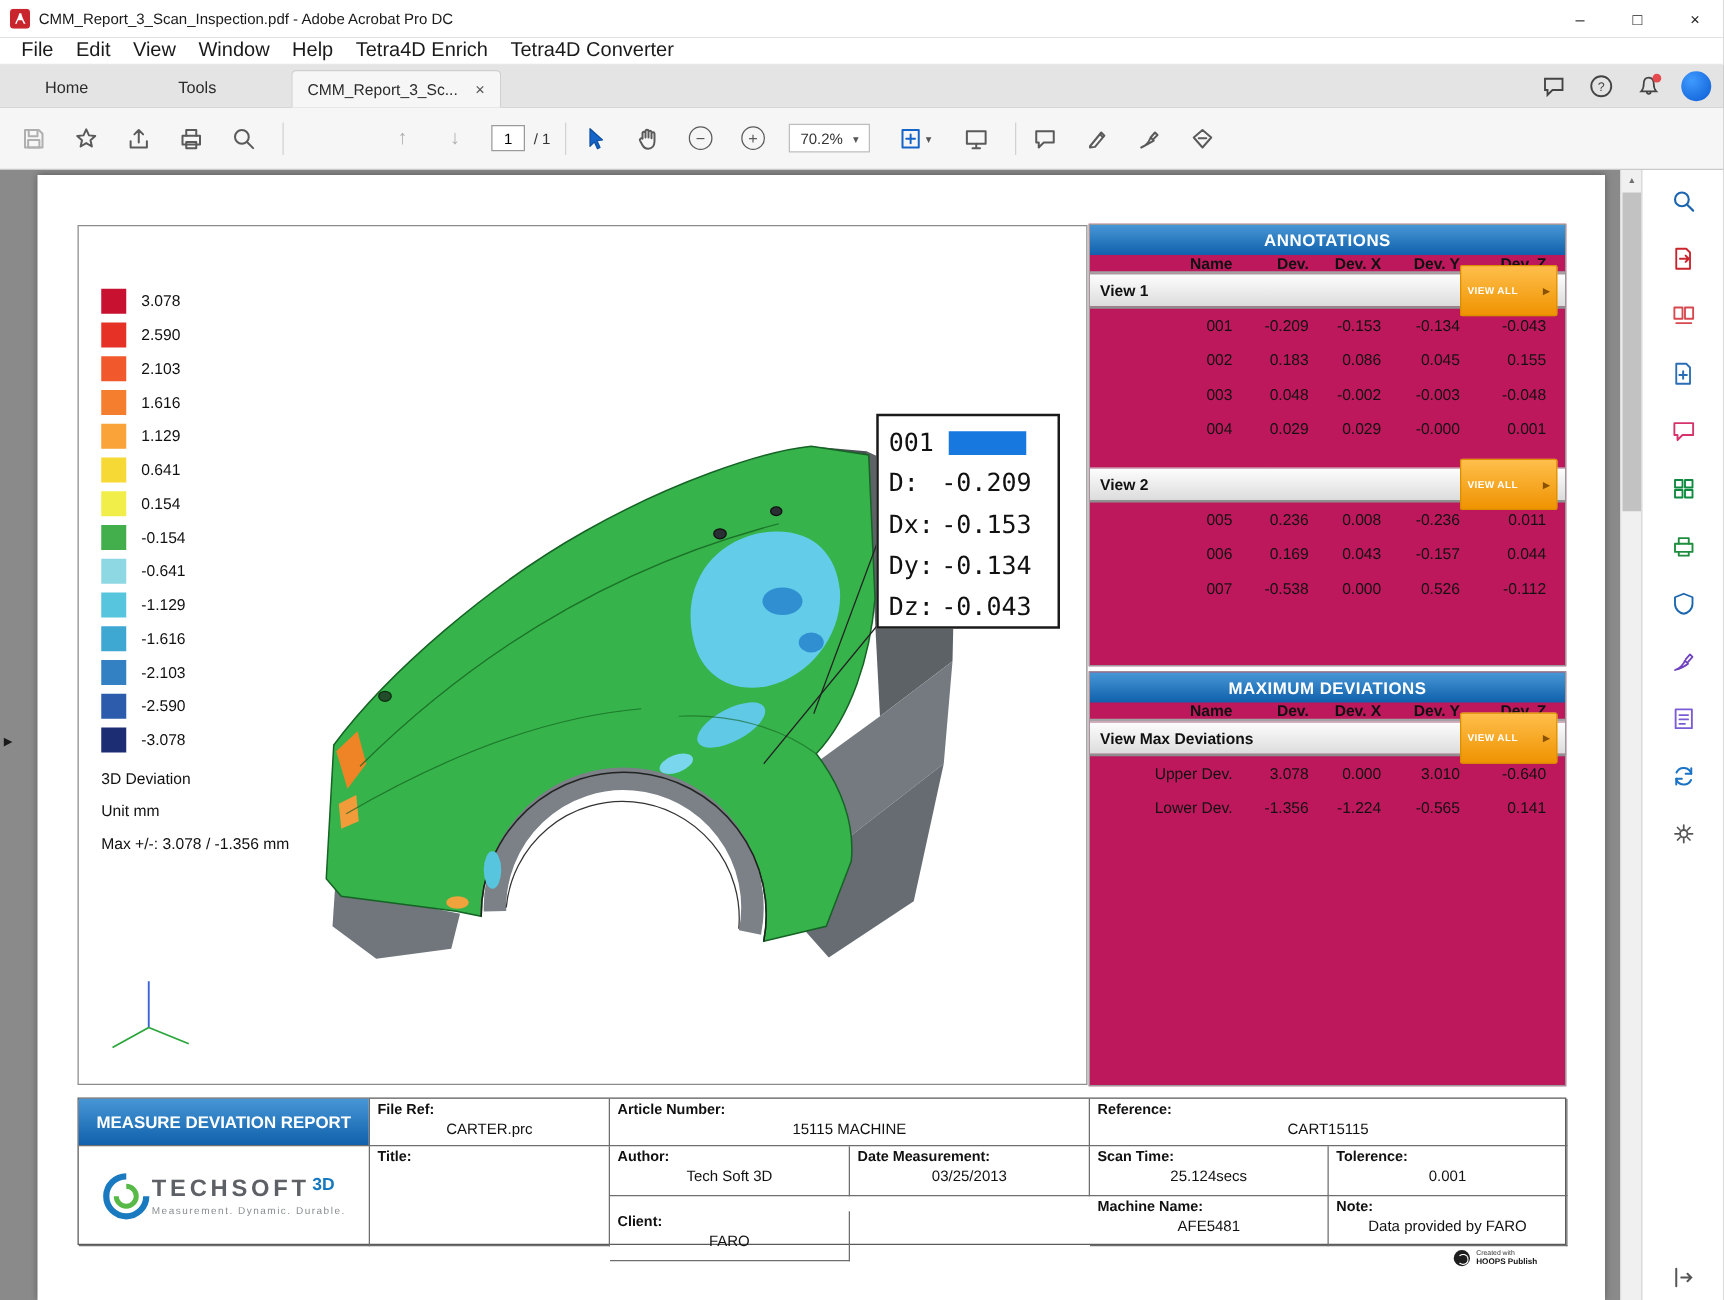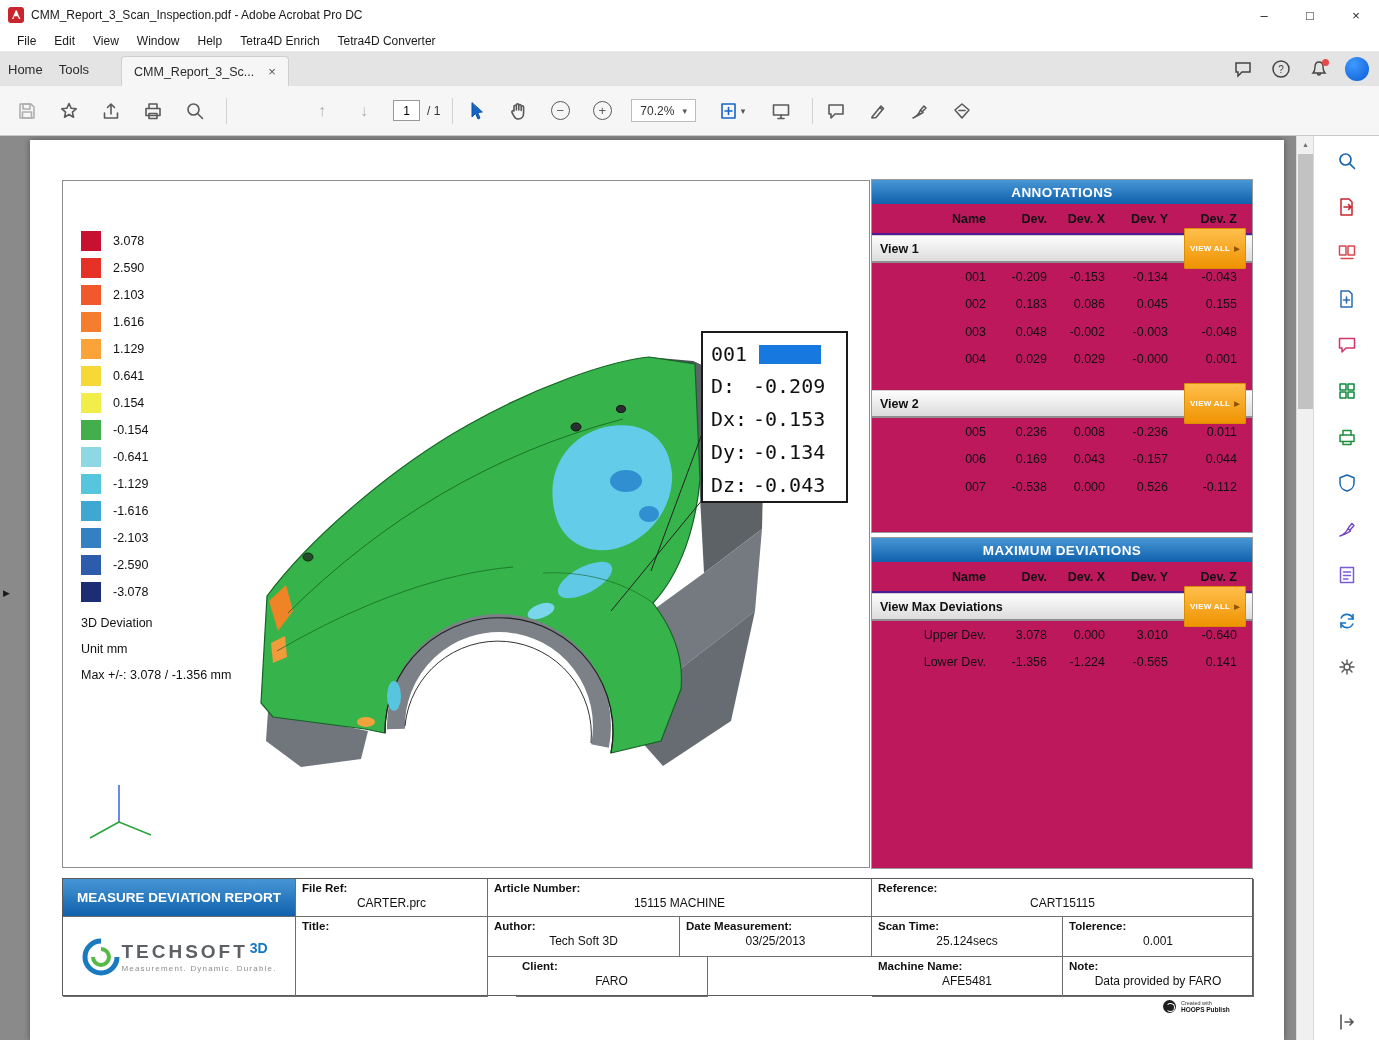--- a/index.html
+++ b/index.html
@@ -8,25 +8,25 @@
 
   
   .titlebar { position:absolute; left:0; top:0; width:1379px; height:30px; background:#ffffff; display:flex; align-items:center; padding-left:8px; }
   .acro-logo { width:16px; height:16px; margin-right:7px; flex:0 0 auto; }
   .title-text { font-size:12px; color:#1a1a1a; }
   .win-controls { position:absolute; right:0; top:0; height:30px; display:flex; }
   .win-btn { width:46px; height:30px; display:flex; align-items:center; justify-content:center; font-size:13px; color:#222; cursor:default; }
 
   
   .menubar { position:absolute; left:0; top:30px; width:1379px; height:22px; background:#ffffff; display:flex; align-items:center; padding-left:8px; border-bottom:1px solid #e8e8e8; }
-  .menu-item { font-size:12px; color:#1a1a1a; padding:0 9px; height:22px; display:flex; align-items:center; }
+  .menu-item { font-size:16px; color:#1a1a1a; padding:0 9px; height:22px; display:flex; align-items:center; }
 
   
   .tabbar { position:absolute; left:0; top:52px; width:1379px; height:34px; background:#e4e4e4; display:flex; align-items:flex-end; }
-  .tab-plain { height:34px; display:flex; align-items:center; padding:0 8px; font-size:13px; color:#2b2b2b; }
+  .tab-plain { height:34px; display:flex; align-items:center; padding:0 36px; font-size:13px; color:#2b2b2b; }
   .tab-doc { height:30px; margin-left:24px; background:#f6f6f6; border:1px solid #cfcfcf; border-bottom:none; border-radius:4px 4px 0 0; display:flex; align-items:center; gap:14px; padding:0 12px; font-size:12.5px; color:#2b2b2b; max-width:170px; }
   .tab-close { font-size:13px; color:#555; }
   .tabbar-right { position:absolute; right:10px; top:0; height:34px; display:flex; align-items:center; gap:14px; }
   .tb-circle-icon { width:24px; height:24px; display:flex; align-items:center; justify-content:center; position:relative; }
   .avatar { width:24px; height:24px; border-radius:50%; background:radial-gradient(circle at 35% 30%, #3f9bff, #0b5bd3); }
   .bell-dot { position:absolute; right:2px; top:2px; width:7px; height:7px; border-radius:50%; background:#e5484d; }
 
   
   .toolbar { position:absolute; left:0; top:86px; width:1379px; height:50px; background:#f6f6f6; border-bottom:1px solid #c9c9c9; display:flex; align-items:center; padding-left:14px; }
   .ticon { width:26px; height:26px; display:flex; align-items:center; justify-content:center; margin-right:16px; flex:0 0 auto; }
@@ -62,25 +62,25 @@
   .callout { position:absolute; left:638px; top:150px; width:147px; height:172px; background:#fff; border:2px solid #1a1a1a; padding:6px 8px; font-family:"DejaVu Sans Mono",monospace; }
   .co-head { display:flex; align-items:center; gap:12px; height:30px; }
   .co-id { font-size:20px; color:#111; }
   .co-sw { width:62px; height:19px; }
   .co-line { display:flex; align-items:center; height:33px; font-size:20px; color:#111; }
   .co-k { width:42px; }
 
   
   .panel { position:absolute; background:#be185d; border:1px solid #9a9a9a; width:382px; left:841px; }
   .p-hdr { height:24px; background:linear-gradient(180deg,#4797d6,#1060ac); color:#fff; font-size:13.5px; font-weight:bold; display:flex; align-items:center; justify-content:center; letter-spacing:.4px; }
-  .p-cols { display:grid; grid-template-columns:114px 61px 58px 63px 69px; height:31px; align-items:center; font-size:12.5px; font-weight:bold; color:#111; border-bottom:2px solid #4c1d95; }
+  .p-cols { display:grid; grid-template-columns:114px 61px 58px 63px 69px; height:15px; align-items:center; font-size:12.5px; font-weight:bold; color:#111; border-bottom:2px solid #a3a3a3; }
   .p-cols span { text-align:right; }
   .sec-row { height:28px; display:flex; justify-content:space-between; align-items:center; background:linear-gradient(180deg,#fdfdfd,#dcdcdc); border-bottom:2px solid #8f8f8f; border-top:1px solid #cfcfcf; padding:0 6px 0 8px; }
   .sec-label { font-size:12.5px; font-weight:bold; color:#111; }
-  .viewall { display:flex; align-items:center; gap:4px; background:linear-gradient(180deg,#ffc04d,#ef9200); border-radius:2px; padding:16px 6px; color:#fff; font-size:8px; font-weight:bold; letter-spacing:.3px; box-shadow:inset 0 0 0 1px #d98f00; cursor:pointer; }
+  .viewall { display:flex; align-items:center; gap:20px; background:linear-gradient(180deg,#ffc04d,#ef9200); border-radius:2px; padding:16px 6px; color:#fff; font-size:8px; font-weight:bold; letter-spacing:.3px; box-shadow:inset 0 0 0 1px #d98f00; cursor:pointer; }
   .viewall .va-arrow { color:#8a5200; font-size:7px; }
   .trow { display:grid; grid-template-columns:114px 61px 58px 63px 69px; height:27.5px; align-items:center; font-size:12.5px; color:#111; }
   .trow .tcell { text-align:right; }
   .row-gap { height:17px; }
 
   
   .titleblock { position:absolute; left:32px; top:738px; width:1191px; height:118px; border:1.5px solid #5a5a5a; background:#fff; }
   .cell { position:absolute; border-right:1px solid #6e6e6e; border-bottom:1px solid #6e6e6e; overflow:hidden; }
   .cell .lab { font-size:11.5px; font-weight:bold; color:#111; padding:3px 0 0 6px; }
   .cell .val { font-size:12px; color:#111; text-align:center; margin-top:2px; }
@@ -572,21 +572,21 @@
         </div>
         <div class="cell" style="left:809px;top:38px;width:191px;height:40px;">
           <div class="lab">Scan Time:</div>
           <div class="val">25.124secs</div>
         </div>
         <div class="cell" style="left:1000px;top:38px;width:191px;height:40px;">
           <div class="lab">Tolerence:</div>
           <div class="val">0.001</div>
         </div>
 
-        <div class="cell" style="left:425px;top:78px;width:192px;height:40px;margin-left:28px;">
+        <div class="cell" style="left:425px;top:90px;width:192px;height:40px;">
           <div class="lab">Client:</div>
           <div class="val">FARO</div>
         </div>
         <div class="cell" style="left:809px;top:78px;width:191px;height:40px;">
           <div class="lab">Machine Name:</div>
           <div class="val">AFE5481</div>
         </div>
         <div class="cell" style="left:1000px;top:78px;width:191px;height:40px;">
           <div class="lab">Note:</div>
           <div class="val">Data provided by FARO</div>

